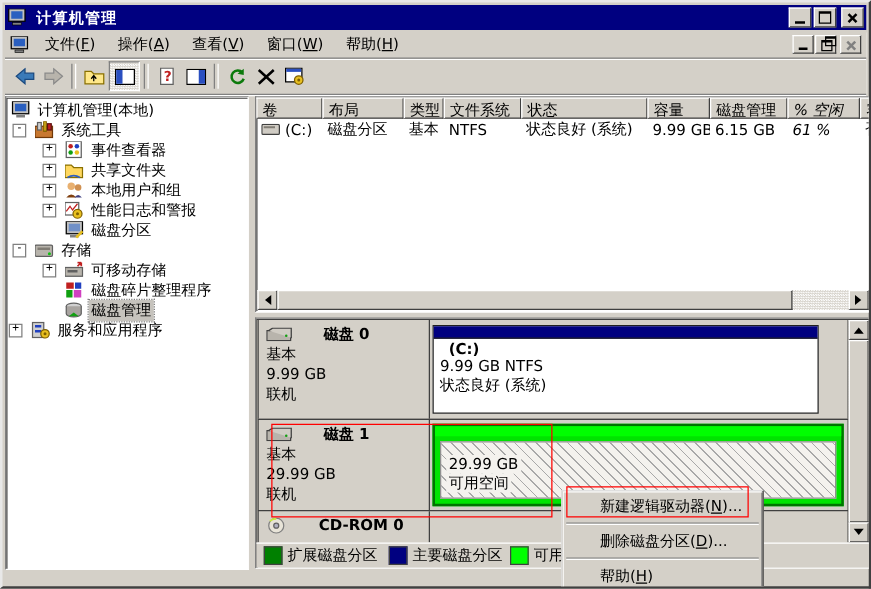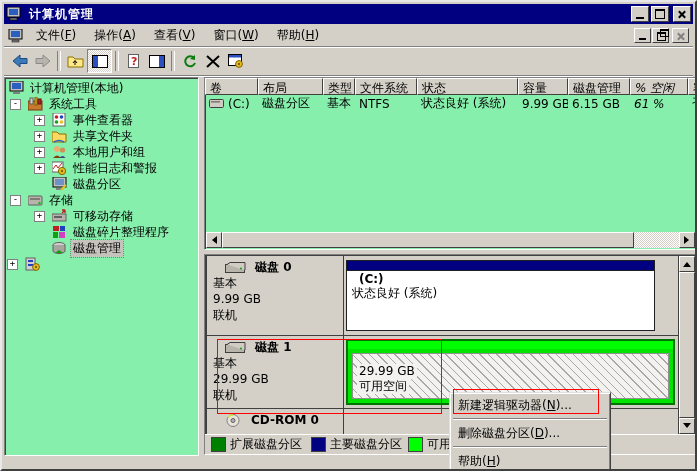--- a/index.html
+++ b/index.html
@@ -30,21 +30,21 @@
   .mdibtn{width:15px;height:13px;background:#d4d0c8;border:1px solid;border-color:#fff #404040 #404040 #fff;
           display:flex;align-items:center;justify-content:center;}
   
   .toolbar{position:absolute;left:2px;top:45px;right:2px;height:28px;display:flex;align-items:center;
            border-bottom:1px solid #808080;box-shadow:0 1px 0 #fff;padding-left:4px;}
   .tbtn{width:23px;height:22px;display:flex;align-items:center;justify-content:center;}
   .tbtn.pressed{border:1px solid;border-color:#808080 #fff #fff #808080;
     background-image:repeating-conic-gradient(#fff 0 25%,#d4d0c8 0 50%);background-size:2px 2px;}
   .tsep{width:2px;height:20px;border-left:1px solid #808080;border-right:1px solid #fff;margin:0 3px;}
   
-  .sunken{background:#86efac;border:1px solid;border-color:#808080 #fff #fff #808080;
+  .sunken{background:#ffffff;border:1px solid;border-color:#808080 #fff #fff #808080;
           box-shadow:inset 1px 1px 0 #404040;}
   .treepane{position:absolute;left:2px;top:75px;width:195px;height:379px;overflow:hidden;padding-top:2px;box-sizing:border-box;}
   .trow{height:16px;display:flex;align-items:center;white-space:nowrap;}
   .d0{padding-left:4px;} .d1{padding-left:5px;} .d2{padding-left:29px;}
   .expbox{width:9px;height:9px;border:1px solid #808080;background:#fff;font-size:9px;line-height:7px;
           text-align:center;margin-right:7px;flex:none;font-family:"DejaVu Sans Mono",monospace;}
   .expsp{width:18px;flex:none;}
   .ticon{width:15px;height:14px;margin-right:4px;flex:none;}
   .tlabel{padding:0 2px;}
   .selected .tlabel{background:#c6c3bd;outline:1px dotted #808080;}
@@ -69,21 +69,21 @@
   .tri{width:0;height:0;border:4px solid transparent;}
   .tri-up{border-bottom:5px solid #000;margin-top:-3px;}
   .tri-dn{border-top:5px solid #000;margin-bottom:-3px;}
   .tri-lf{border-right:5px solid #000;margin-left:-3px;}
   .tri-rt{border-left:5px solid #000;margin-right:-3px;}
   
   .graphpane{position:absolute;left:202px;top:252px;width:493px;height:201px;background:#d4d0c8;overflow:hidden;box-sizing:border-box;}
   .gscroll{position:absolute;left:1px;top:1px;right:17px;bottom:20px;overflow:hidden;}
   .drow{display:flex;border:1px solid #404040;margin-top:-1px;background:#d4d0c8;box-sizing:border-box;}
   .dinfo{width:137px;flex:none;border-right:1px solid #404040;padding:3px 4px 0 6px;box-sizing:border-box;line-height:16px;}
-  .dname{font-weight:bold;display:flex;align-items:center;gap:8px;margin-left:12px;}
+  .dname{font-weight:bold;display:flex;align-items:center;gap:24px;}
   .dbar{flex:1;position:relative;}
   .part{position:absolute;left:2px;top:4px;width:307px;bottom:4px;border:1px solid #202020;background:#fff;}
   .pstrip{height:9px;border-bottom:1px solid #202020;}
   .pl1{font-weight:bold;margin:1px 0 0 12px;}
   .pl2{margin-left:5px;line-height:15px;}
   .extbar{position:absolute;left:2px;top:3px;right:3px;bottom:3px;border:2px solid #007400;background:#00e400;}
   .hatch{position:absolute;left:4px;right:4px;top:12px;bottom:4px;border:1px solid #909090;
          background-color:#f4f2ee;
          background-image:repeating-linear-gradient(45deg,#a8a8a8 0 1px,transparent 1px 6px);}
   .freetxt{position:absolute;left:4px;bottom:4px;line-height:15px;}
@@ -91,21 +91,21 @@
   
   .legend{position:absolute;left:0;right:0;bottom:0;height:20px;background:#d4d0c8;border-top:1px solid #fff;
           display:flex;align-items:center;padding-left:6px;box-sizing:border-box;}
   .lgitem{display:flex;align-items:center;gap:4px;flex:none;}
   .lgsq{width:13px;height:13px;border:1px solid #404040;flex:none;}
   .lg1{width:97px;} .lg2{width:100px;}
   
   .ctxmenu{position:absolute;left:447px;top:390px;width:162px;background:#d4d0c8;z-index:40;
            border:1px solid;border-color:#dfdfdf #404040 #404040 #dfdfdf;
            box-shadow:inset 1px 1px 0 #fff,inset -1px -1px 0 #808080;padding:2px;box-sizing:border-box;}
-  .cmi{height:20px;line-height:20px;padding-left:6px;white-space:nowrap;}
+  .cmi{height:20px;line-height:20px;padding-left:28px;white-space:nowrap;}
   .cmi u{text-decoration:underline;}
   .cmsep{height:0;border-top:1px solid #808080;border-bottom:1px solid #fff;margin:3px 1px;}
   
   .redrect{position:absolute;border:1px solid #ff0000;z-index:60;pointer-events:none;}
   .rr-disk{left:215px;top:337px;width:223px;height:73px;}
   .rr-menu{left:451px;top:387px;width:144px;height:23px;}
   .statusstrip{position:absolute;left:2px;right:2px;top:454px;bottom:2px;background:#d4d0c8;}
 </style>
 </head>
 <body>
@@ -334,20 +334,21 @@
 
     <div class="trow d1" style="padding-left:2px">
       <span class="expbox">+</span>
       <svg class="ticon">
           <rect x="1" y="1" width="9" height="12" fill="#d0d0d0" stroke="#606060"></rect>
           <rect x="3" y="3" width="5" height="2" fill="#2040c0"></rect>
           <rect x="3" y="7" width="5" height="2" fill="#2040c0"></rect>
           <circle cx="11" cy="10" r="3.4" fill="#e8c020" stroke="#806000"></circle>
           <circle cx="11" cy="10" r="1.2" fill="#806000"></circle>
         </svg>
+      <span class="tlabel">服务和应用程序</span>
     </div>
   </div>
 
   <div class="volpane sunken">
     <div class="vhead">
       <div class="hcell c0">卷</div>
       <div class="hcell c1">布局</div>
       <div class="hcell c2">类型</div>
       <div class="hcell c3">文件系统</div>
       <div class="hcell c4">状态</div>
@@ -399,20 +400,21 @@
             <span>磁盘 0</span>
           </div>
           <div>基本</div>
           <div>9.99 GB</div>
           <div>联机</div>
         </div>
         <div class="dbar">
           <div class="part">
             <div class="pstrip" style="background-color: rgb(0, 0, 128);"></div>
             <div class="pl1">(C:)</div>
+            <div class="pl2">9.99 GB NTFS</div>
             <div class="pl2">状态良好 (系统)</div>
           </div>
         </div>
       </div>
 
       <div class="drow" style="height:74px">
         <div class="dinfo">
           <div class="dname">
             <svg width="22" height="11">
                 <rect x="0.5" y="2.5" width="19" height="8" fill="#b8b4ac" stroke="#404040"></rect>

